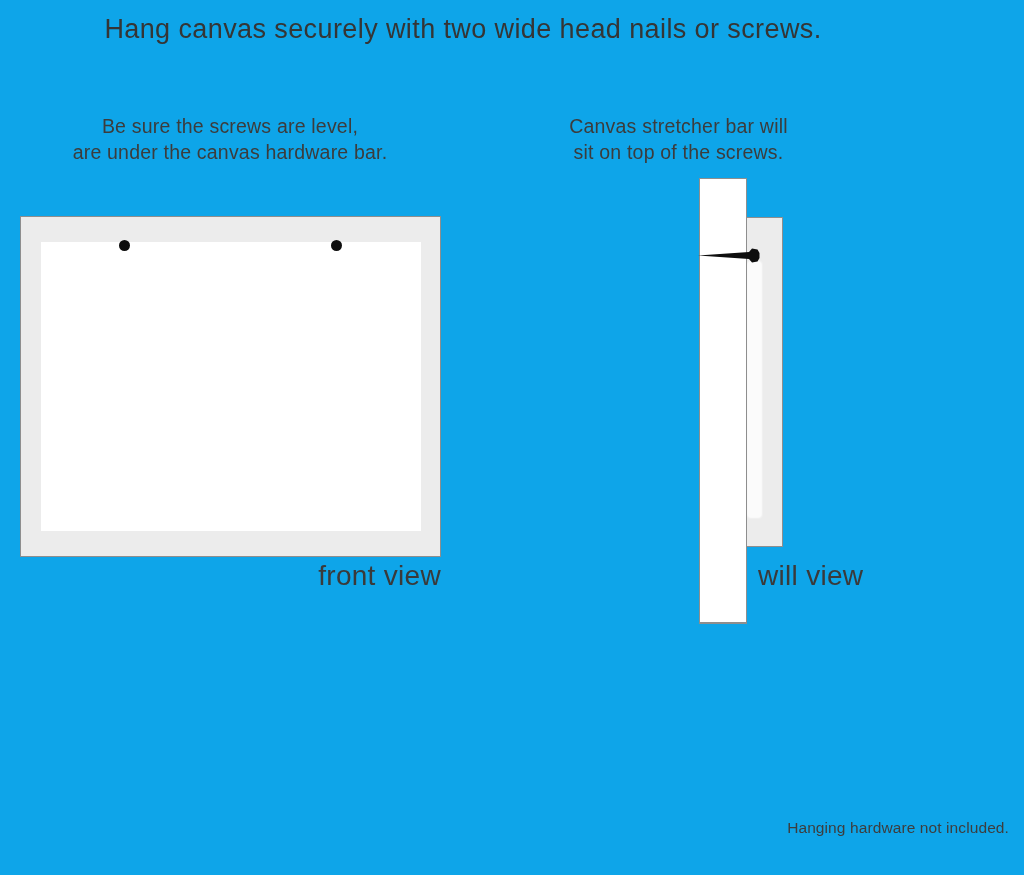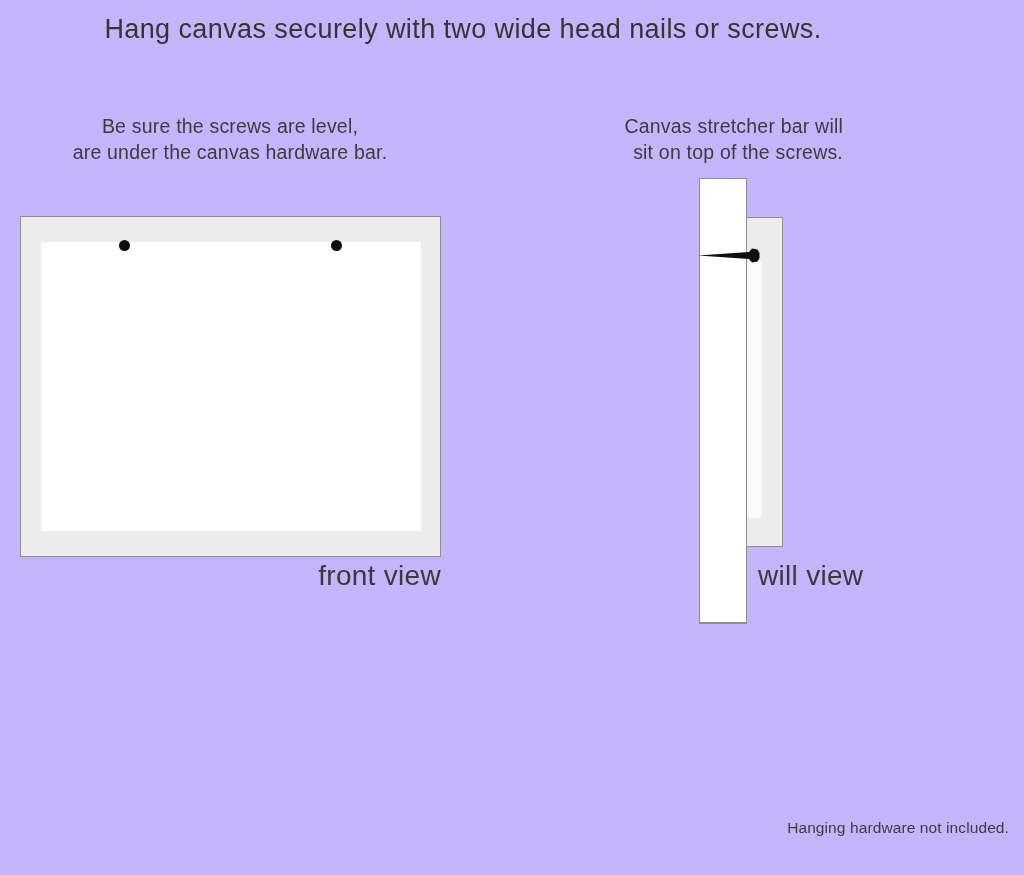--- a/index.html
+++ b/index.html
@@ -1,21 +1,21 @@
 <!DOCTYPE html>
 <html><head>
 <meta charset="utf-8">
 <style>
   * { margin: 0; padding: 0; box-sizing: border-box; }
   html, body { background: #ffffff; }
   .stage {
     position: relative;
     width: 1024px;
     height: 875px;
-    background: #c4b5fd;
+    background: #0ea5e9;
     font-family: "Liberation Sans", sans-serif;
     color: #3a3a3a;
     overflow: hidden;
   }
   .title {
     position: absolute;
     left: 0;
     top: 14px;
     width: 926px;
     text-align: center;
@@ -28,21 +28,21 @@
     position: absolute;
     font-size: 19.5px;
     font-weight: 300;
     line-height: 25.5px;
     text-align: center;
     color: #3c3c3c;
     letter-spacing: 0.2px;
     margin-top: 8px;
   }
   .note-left  { left: 20px;  top: 106px; width: 420px; }
-  .note-right { left: 560px; top: 106px; width: 283px; text-align: right; }
+  .note-right { left: 537px; top: 106px; width: 283px; }
 
   
   .front-view {
     position: absolute;
     left: 20px; top: 216px;
     width: 421px; height: 341px;
     background: #ececec;
     border: 1px solid #8e8e8e;
   }
   .front-inner {

